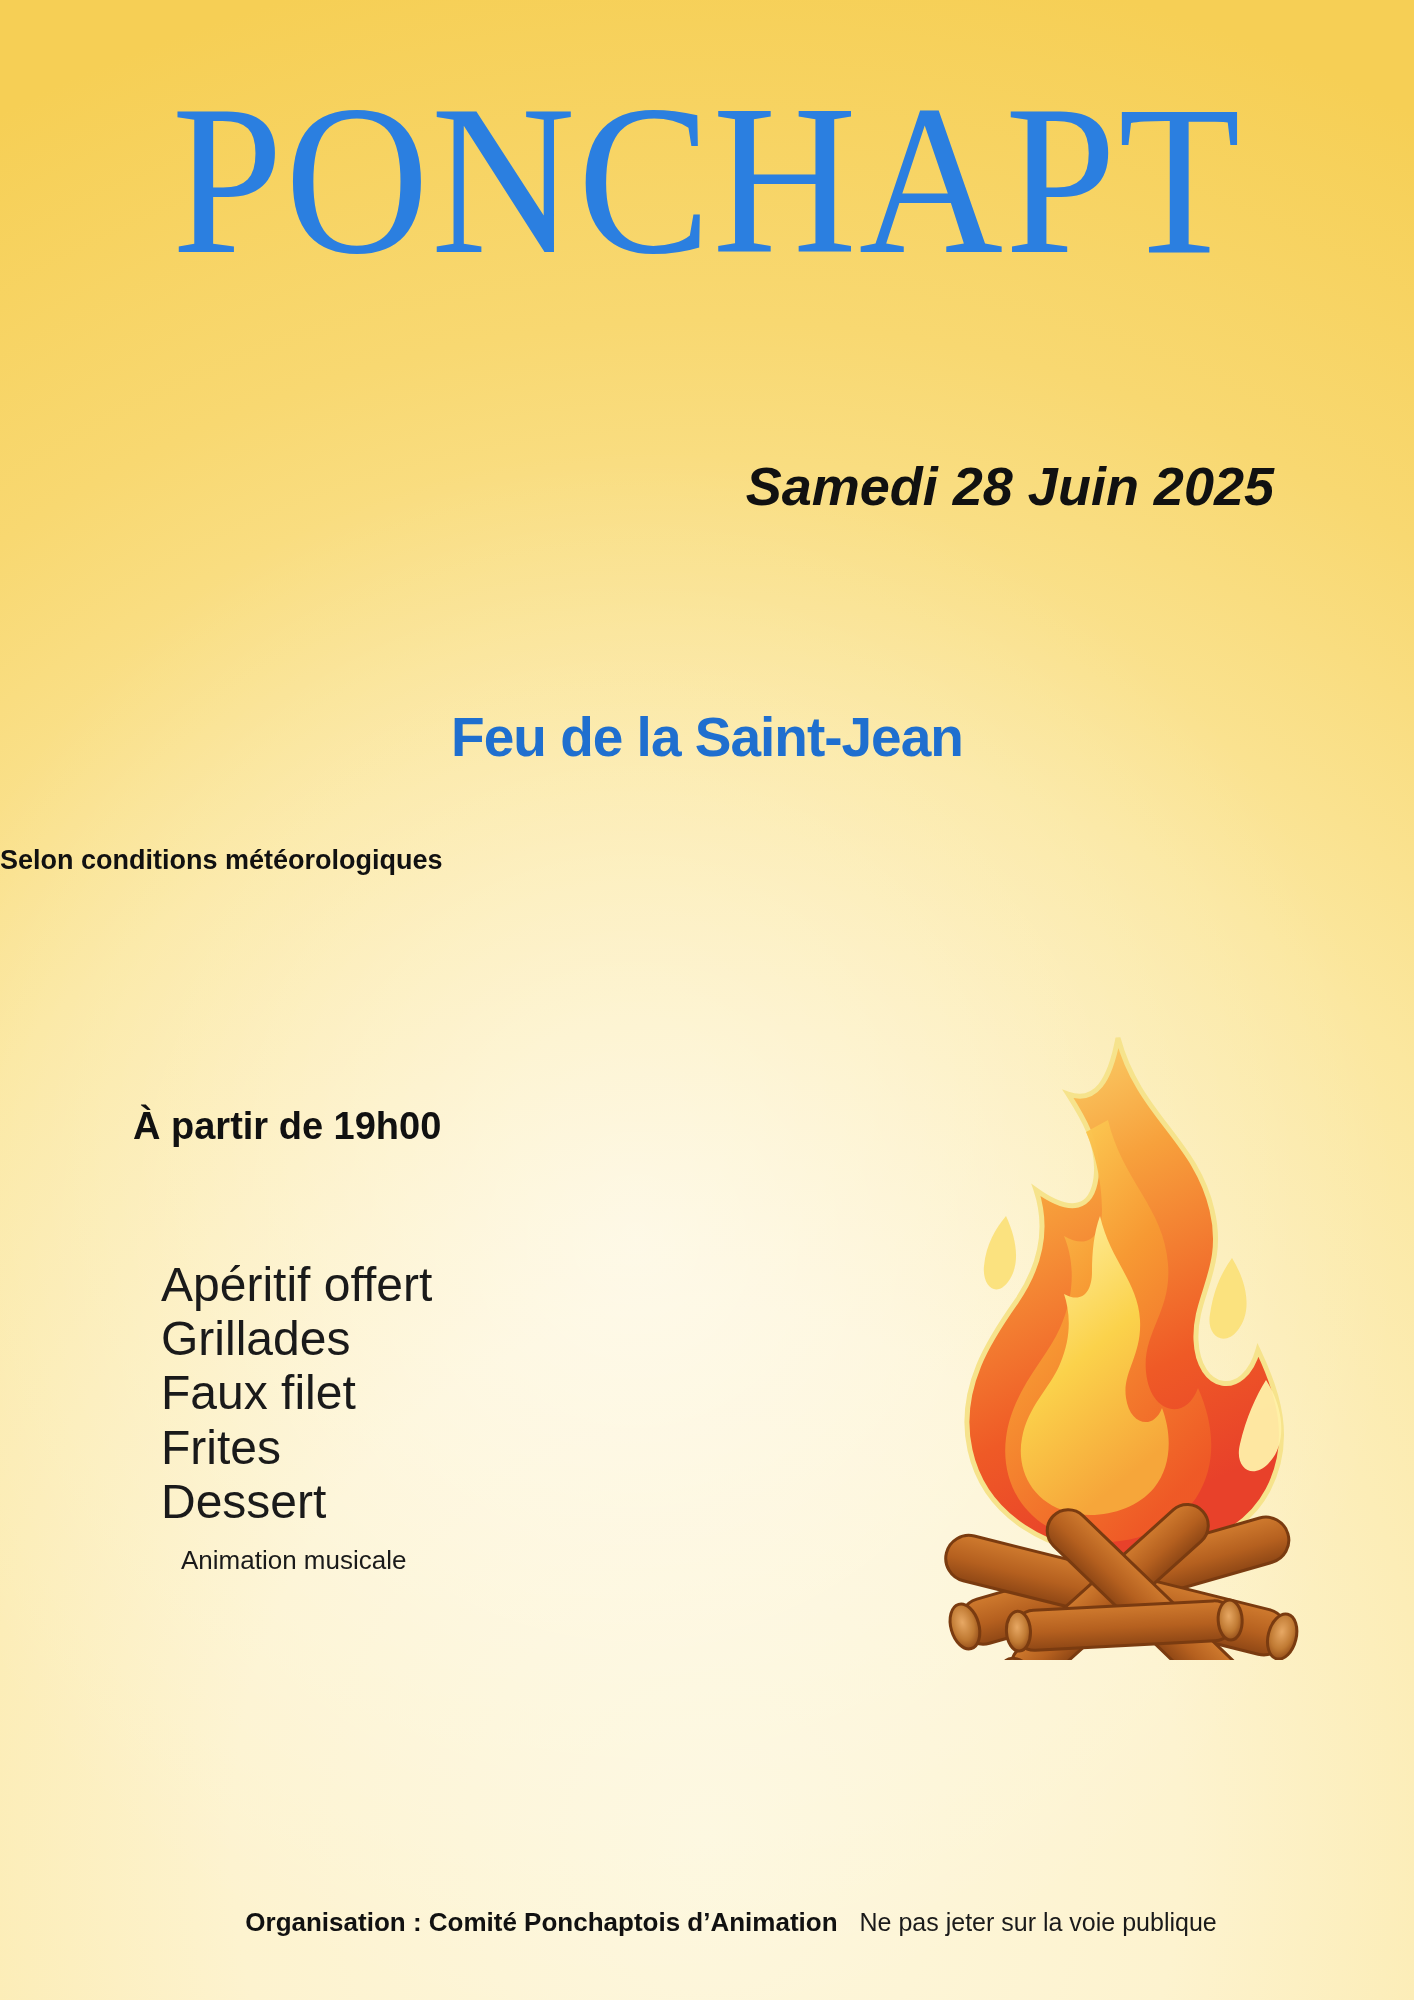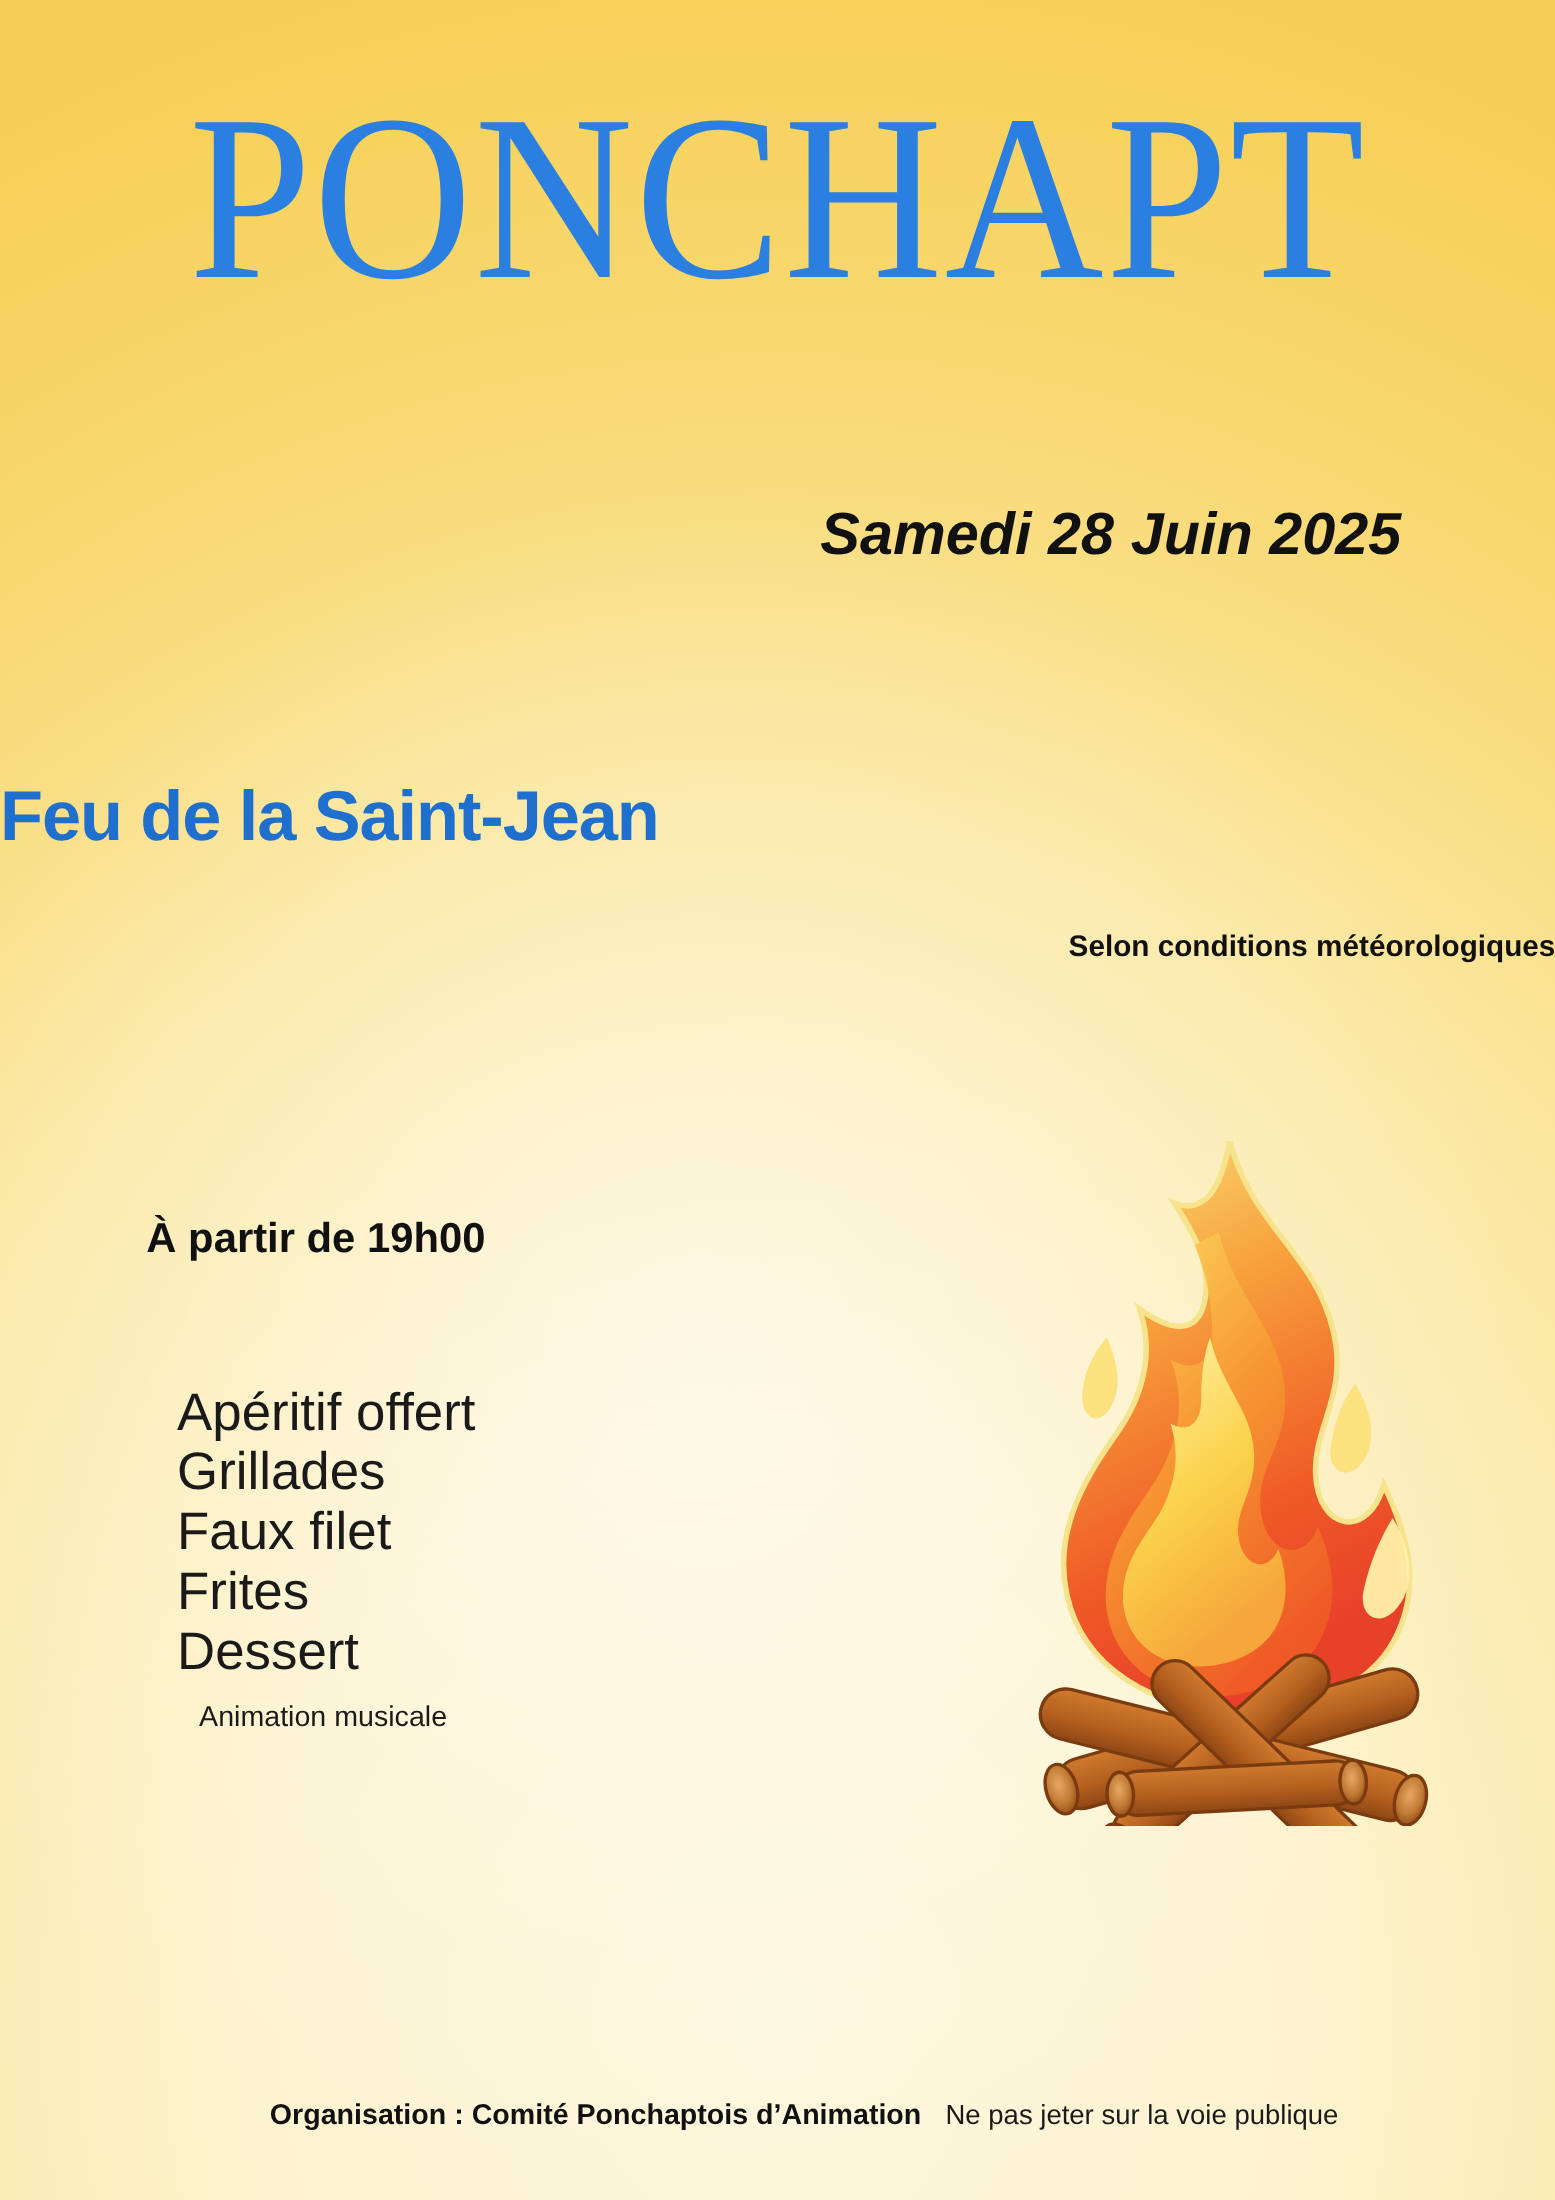--- a/index.html
+++ b/index.html
@@ -70,32 +70,33 @@
     font-style: italic;
     font-weight: bold;
     color: #111111;
   }
 
   .event-title {
     position: absolute;
     top: 705px;
     left: 0;
     right: 0;
-    font-size: 64px;
+    text-align: center;
+    font-size: 55px;
     font-weight: bold;
     color: #1f6fcf;
     letter-spacing: -1px;
   }
 
   .weather-note {
     position: absolute;
     top: 845px;
     left: 0;
     right: 0;
-    text-align: right;
+    text-align: left;
     font-size: 27px;
     font-weight: bold;
     color: #111111;
   }
 
   .start-time {
     position: absolute;
     top: 1105px;
     left: 133px;
     font-size: 38px;

